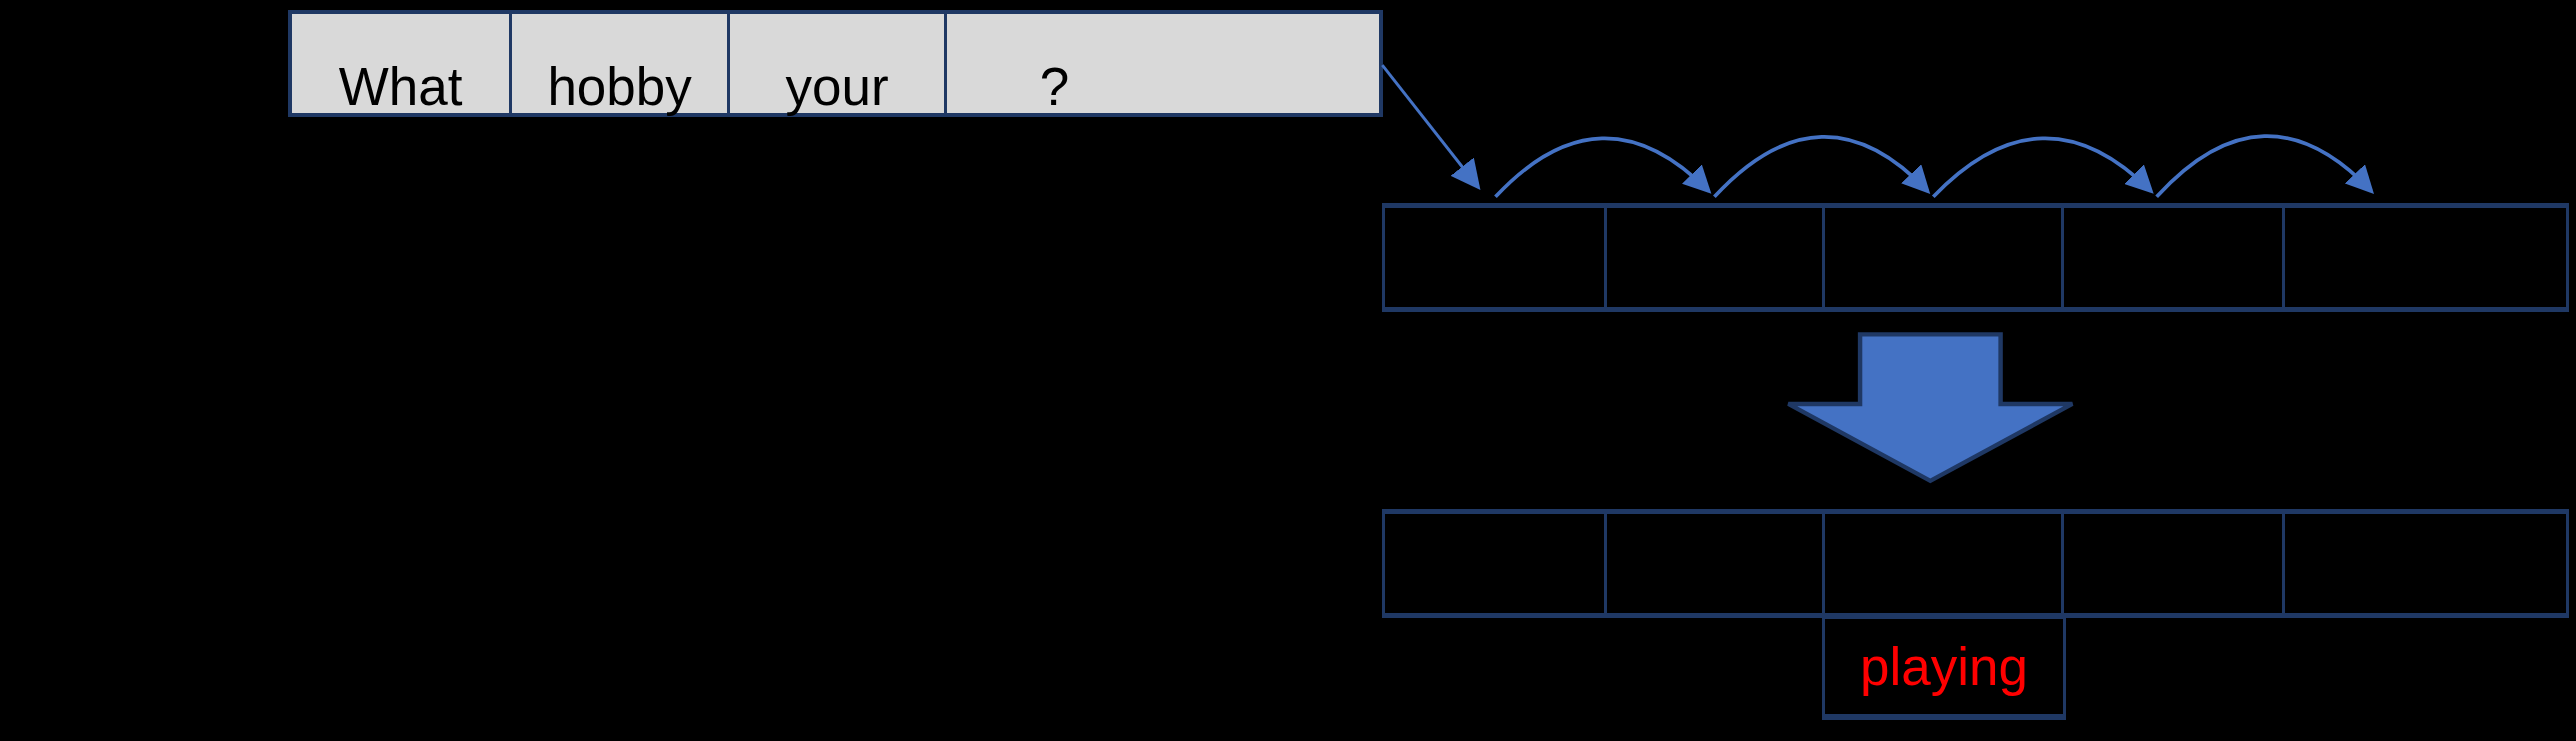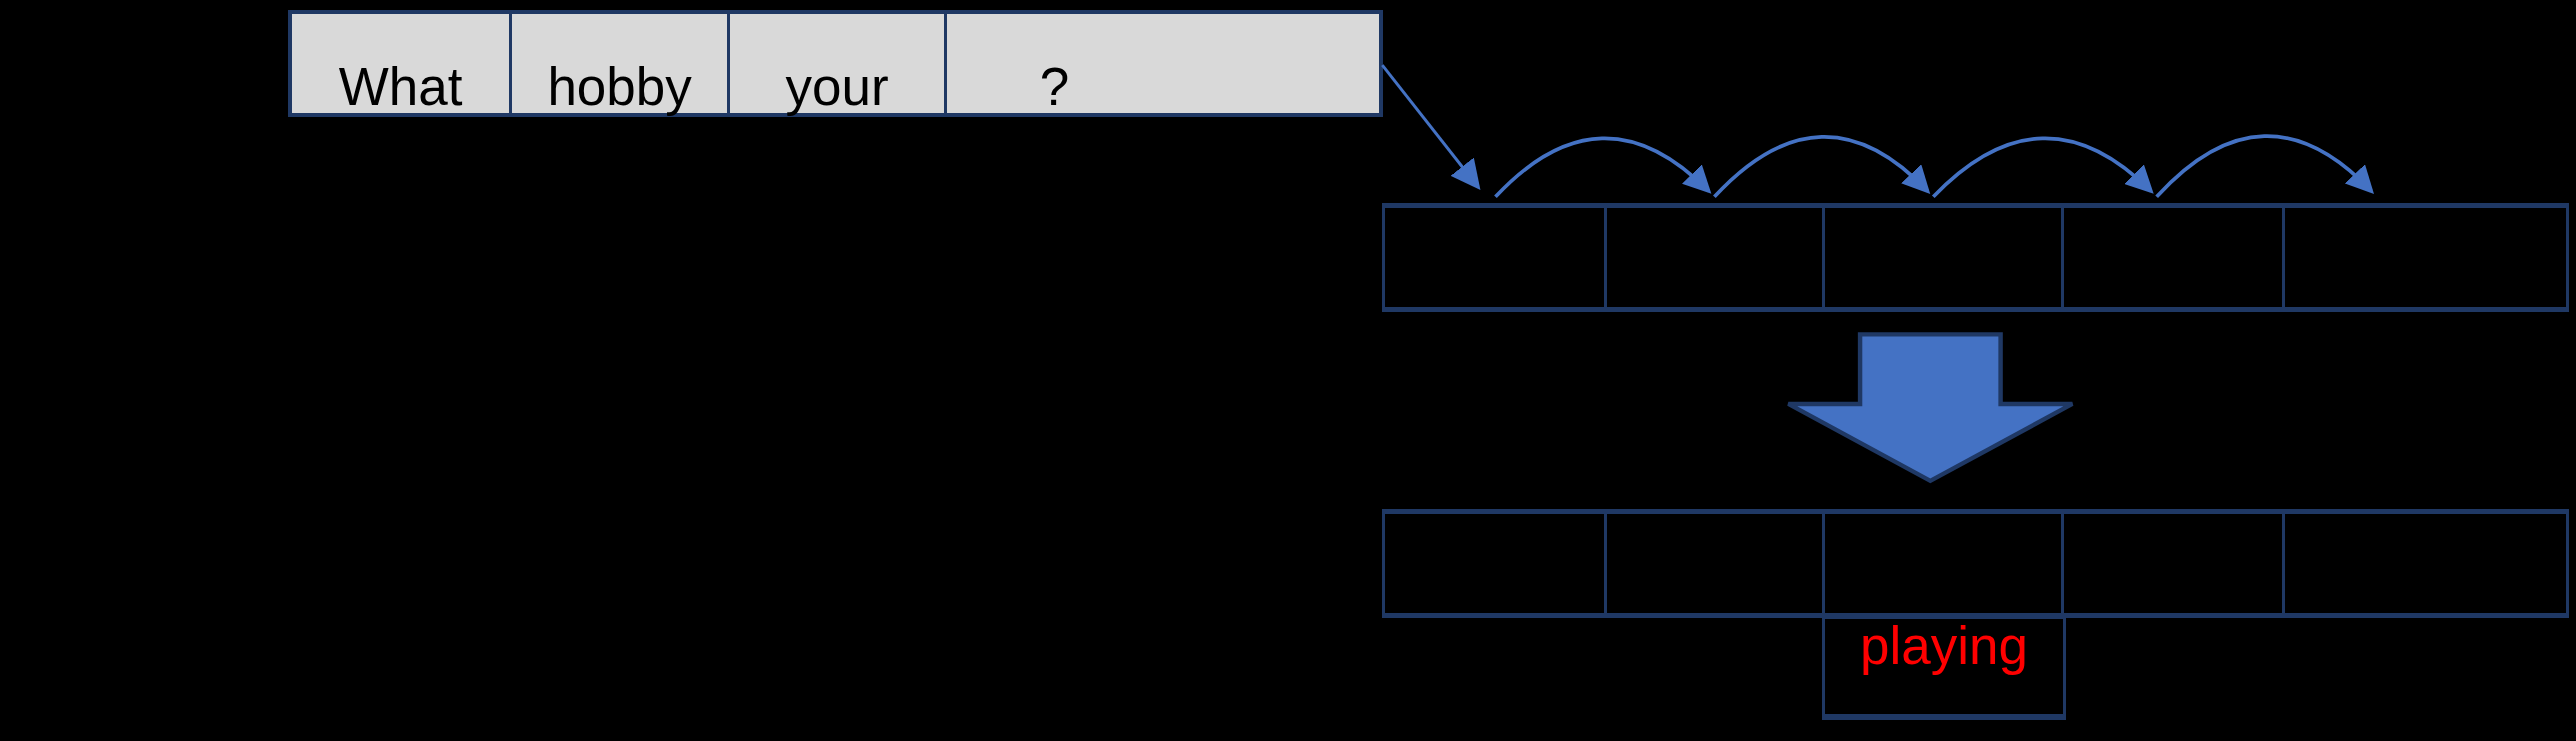--- a/index.html
+++ b/index.html
@@ -41,21 +41,21 @@
   }
   .vec-row.embedding{top:203px;}
   .vec-row.output{top:509px;}
   .vec-cell{box-sizing:border-box;border-left:3px solid var(--navy);}
   .vec-cell:first-child{border-left:none;}
   
   .prediction-box{
     position:absolute;left:1822px;top:616px;width:244px;height:104px;
     box-sizing:border-box;
     border:3px solid var(--navy);border-bottom-width:6px;
-    display:flex;justify-content:center;
+    display:flex;align-items:center;justify-content:center;
     font-size:53px;line-height:1;color:var(--red);
     background:transparent;
   }
   
   .arrow-layer{position:absolute;left:0;top:0;width:2576px;height:742px;pointer-events:none;}
   .hop{stroke:var(--blue);stroke-width:5;fill:none;}
   .diag{stroke:var(--blue);stroke-width:4;fill:none;}
   .head{fill:var(--blue);}
   .bigarrow{fill:var(--blue);stroke:var(--navy);stroke-width:6;stroke-linejoin:miter;}
 </style>

